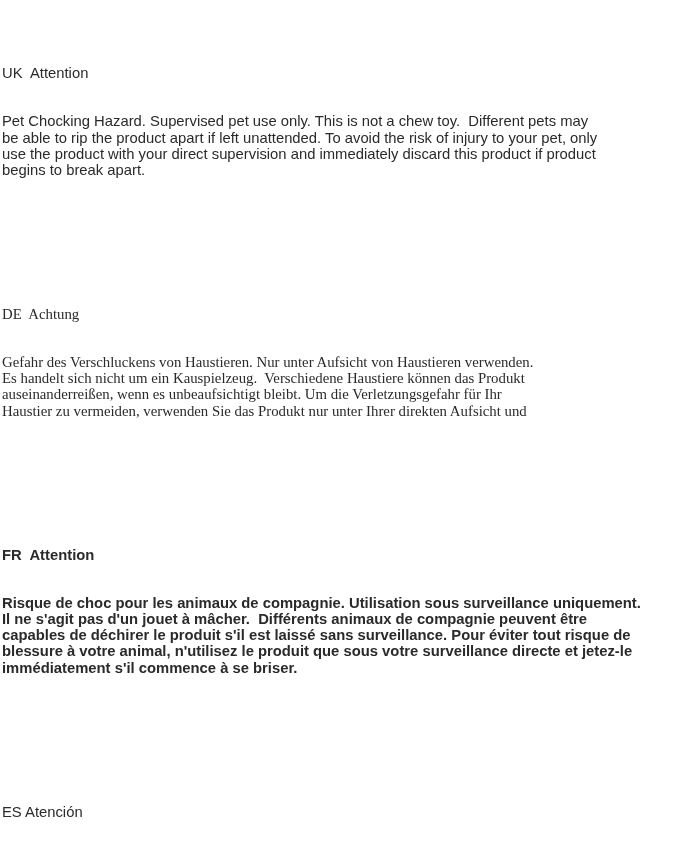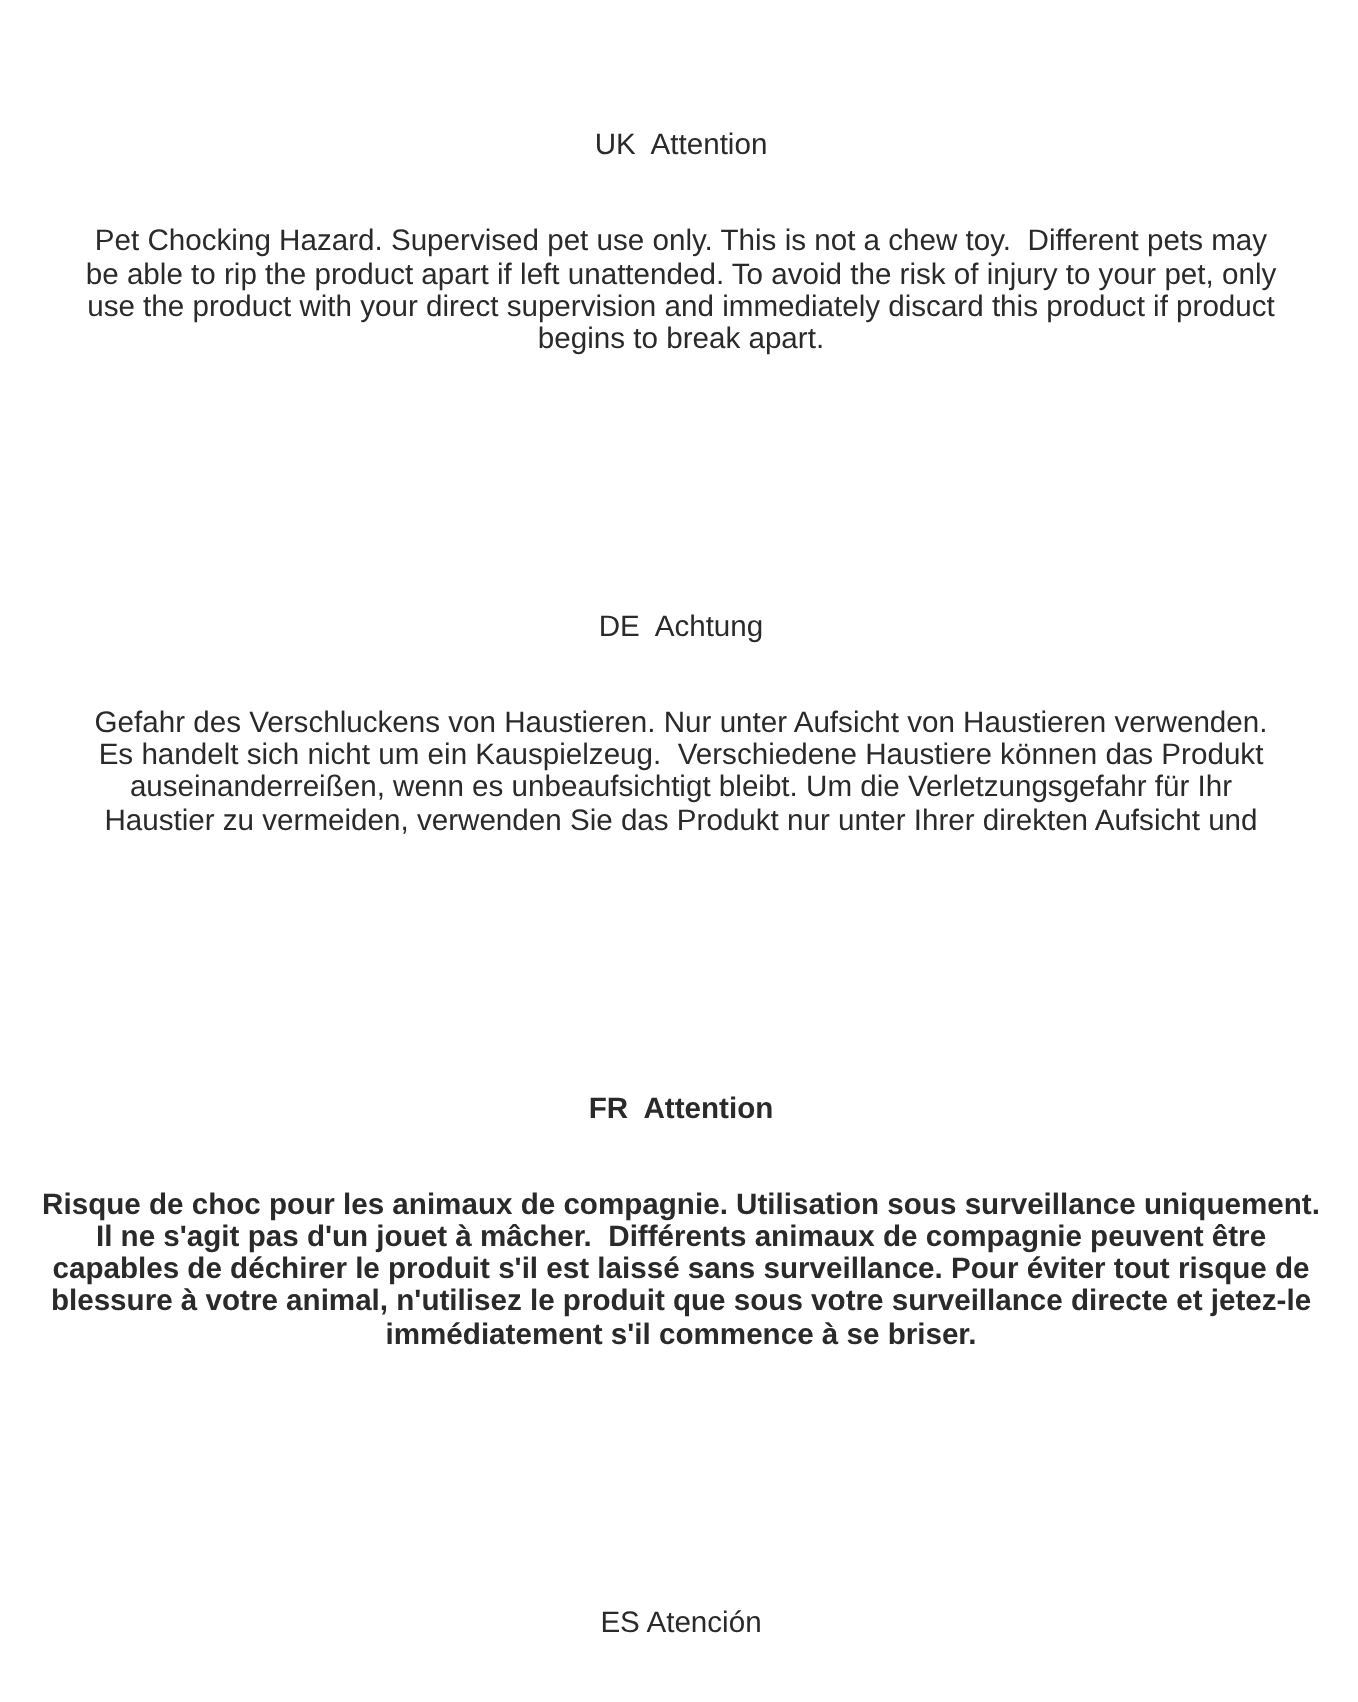--- a/index.html
+++ b/index.html
@@ -27,30 +27,30 @@
   .warn-section {
     margin: 0;
   }
   .warn-heading, .warn-body {
     white-space: pre;
   }
 </style>
 </head>
 <body>
 
-<div class="doc" id="doc-root" style="color: rgb(42, 42, 42); background: rgb(255, 255, 255); text-align: center;">
+<div class="doc" id="doc-root" style="color: rgb(42, 42, 42); background: rgb(255, 255, 255);">
   <section class="warn-section" style="margin-bottom: 16.06px;">
     <div class="warn-heading">UK  Attention</div>
     <div class="warn-body">Pet Chocking Hazard. Supervised pet use only. This is not a chew toy.  Different pets may
 be able to rip the product apart if left unattended. To avoid the risk of injury to your pet, only
 use the product with your direct supervision and immediately discard this product if product
 begins to break apart.</div>
   </section>
 
-  <section class="warn-section" style="margin-bottom: 16.06px;">
+  <section class="warn-section" style="margin-bottom: 16.06px; font-family: Liberation Serif, serif;">
     <div class="warn-heading">DE  Achtung</div>
     <div class="warn-body">Gefahr des Verschluckens von Haustieren. Nur unter Aufsicht von Haustieren verwenden.
 Es handelt sich nicht um ein Kauspielzeug.  Verschiedene Haustiere können das Produkt
 auseinanderreißen, wenn es unbeaufsichtigt bleibt. Um die Verletzungsgefahr für Ihr
 Haustier zu vermeiden, verwenden Sie das Produkt nur unter Ihrer direkten Aufsicht und</div>
   </section>
 
   <section class="warn-section" style="margin-bottom: 16.06px; font-weight: bold;">
     <div class="warn-heading">FR  Attention</div>
     <div class="warn-body">Risque de choc pour les animaux de compagnie. Utilisation sous surveillance uniquement.

